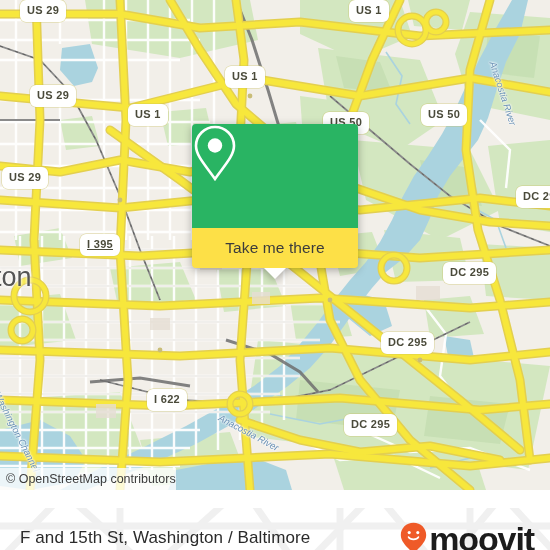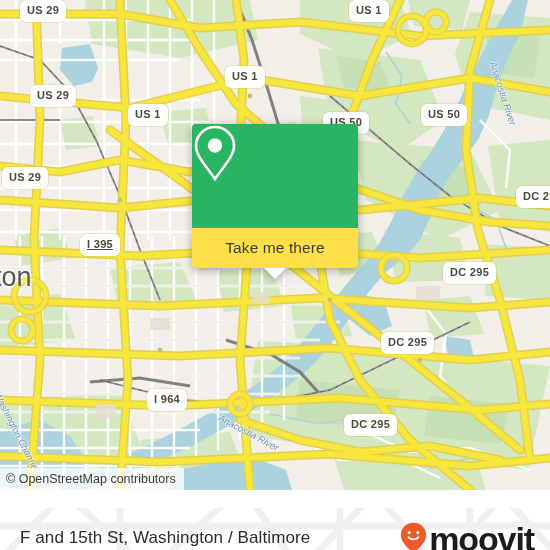--- a/index.html
+++ b/index.html
@@ -88,21 +88,21 @@
     border-left: 11px solid transparent;
     border-right: 11px solid transparent;
     border-top: 11px solid #ffffff;
   }
 
   
   .attrib {
     position: absolute;
     left: 0; bottom: 0;
     height: 22px;
-    padding: 0 8px 0 6px;
+    padding: 0 0 0 6px;
     display: flex; align-items: center;
     background: rgba(255,255,255,.78);
     color: #3b3b3b;
     font-size: 12.5px;
   }
 
   
   .footer {
     position: absolute;
     left: 0; top: 508px;
@@ -349,21 +349,21 @@
     <div class="shield" style="left:30px;  top:85px;">US 29</div>
     <div class="shield" style="left:225px; top:66px;">US 1</div>
     <div class="shield" style="left:128px; top:104px;">US 1</div>
     <div class="shield" style="left:323px; top:112px;">US 50</div>
     <div class="shield" style="left:421px; top:104px;">US 50</div>
     <div class="shield" style="left:2px;   top:167px;">US 29</div>
     <div class="shield" style="left:516px; top:186px;">DC 295</div>
     <div class="shield" style="left:80px;  top:234px;text-decoration:underline;">I 395</div>
     <div class="shield" style="left:443px; top:262px;">DC 295</div>
     <div class="shield" style="left:381px; top:332px;">DC 295</div>
-    <div class="shield" style="left:147px; top:389px;">I 964</div>
+    <div class="shield" style="left:147px; top:389px;">I 622</div>
     <div class="shield" style="left:344px; top:414px;">DC 295</div>
 
     <div class="card">
       <div class="card-top">
         <svg class="card-pin" viewBox="0 0 46 58">
           <path d="M23 3 C12.5 3 4 11.4 4 21.8 C4 32 14 42 23 55 C32 42 42 32 42 21.8 C42 11.4 33.5 3 23 3 Z" fill="none" stroke="#ffffff" stroke-width="2.6"></path>
           <circle cx="23" cy="21.5" r="7.2" fill="#ffffff"></circle>
         </svg>
       </div>
       <div class="card-bottom">

